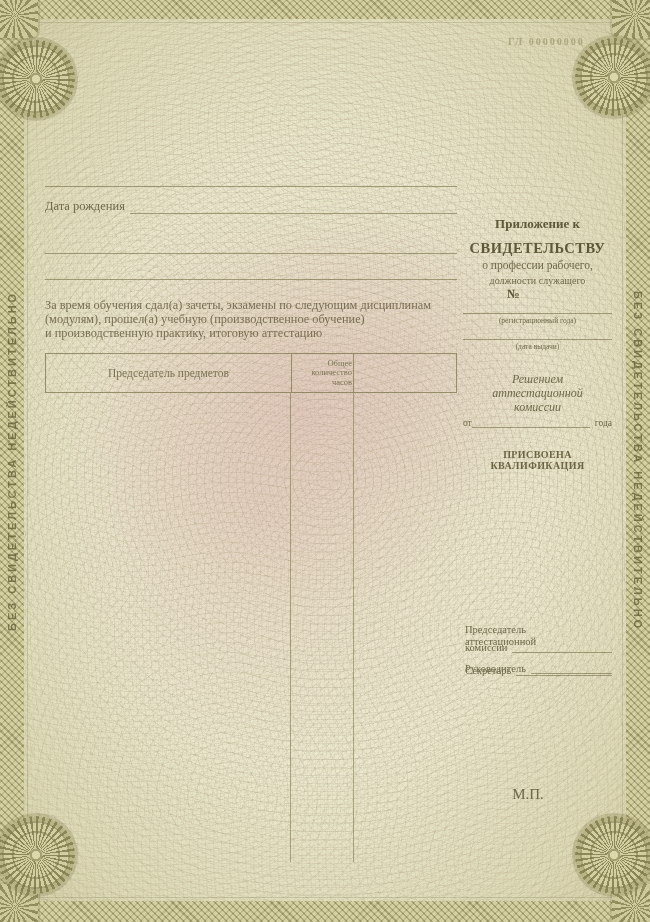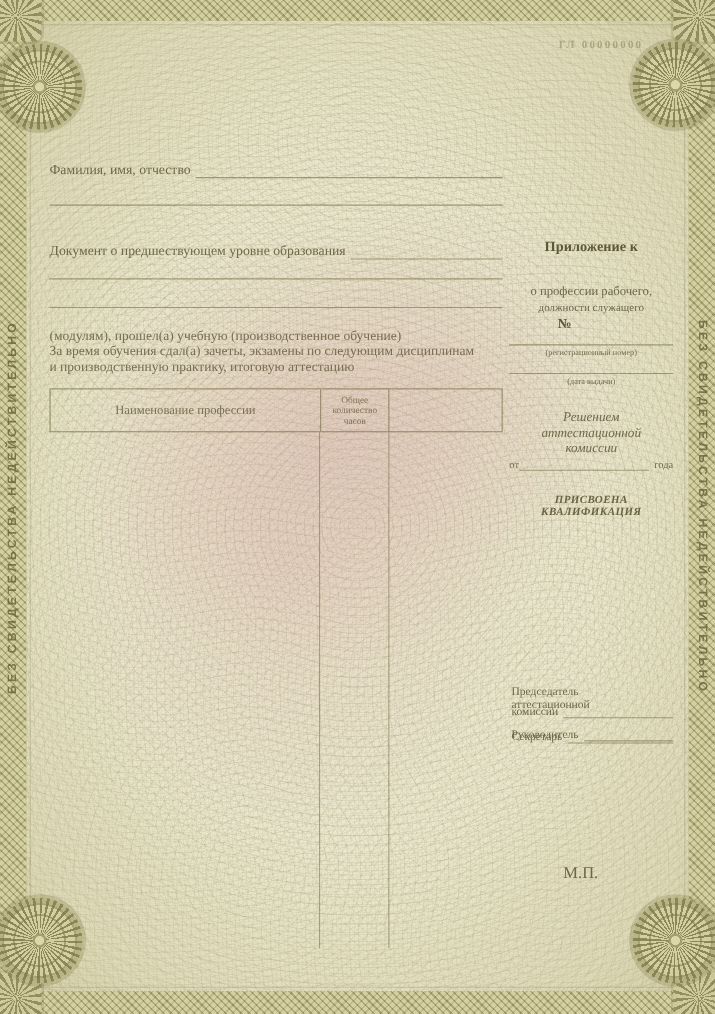--- a/index.html
+++ b/index.html
@@ -68,36 +68,36 @@
   
   .olv{color:#6f6849;}
   .field-row{position:absolute;display:flex;align-items:flex-end;font-size:12.5px;}
   .field-row .lbl{white-space:nowrap;padding-right:5px;}
   .fill-line{flex:1;border-bottom:1px solid rgba(122,115,75,0.65);height:14px;}
   .hline{position:absolute;border-bottom:1px solid rgba(122,115,75,0.65);height:0;}
   .para{position:absolute;left:45px;top:298px;width:412px;font-size:12.3px;line-height:14px;color:#776d52;}
   
   .tbl-head{position:absolute;left:45px;top:353px;width:412px;height:40px;display:flex;box-sizing:border-box;
     border:1px solid rgba(118,111,70,0.7);}
-  .tbl-cell{display:flex;align-items:center;justify-content:center;text-align:center;color:#7a7354;box-sizing:border-box;}
+  .tbl-cell{display:flex;align-items:center;justify-content:center;text-align:right;color:#7a7354;box-sizing:border-box;}
   .tbl-c1{width:245px;font-size:11.5px;}
   .tbl-c2{width:63px;font-size:8.5px;line-height:9.5px;border-left:1px solid rgba(118,111,70,0.7);border-right:1px solid rgba(118,111,70,0.7);padding:1px;}
   .tbl-c3{flex:1;font-size:10.5px;line-height:12px;}
   .vline{position:absolute;top:393px;height:469px;width:0;border-left:1px solid rgba(118,111,70,0.55);}
   
   .rp{position:absolute;left:463px;width:149px;text-align:center;}
   .rp-t1{top:216px;font-size:13px;font-weight:bold;color:#5d5837;}
   .rp-t2{top:240px;font-size:14.5px;font-weight:bold;letter-spacing:0.5px;color:#5d5837;}
   .rp-s1{top:259px;font-size:11.5px;color:#6e684a;}
   .rp-s2{top:275px;font-size:10px;color:#6e684a;}
   .rp-num{top:287px;text-align:left;padding-left:44px;box-sizing:border-box;font-size:12.5px;font-weight:bold;color:#5d5837;}
   .rp-cap{font-size:7.5px;color:#6e684a;}
   .rp-dec{font-style:italic;font-size:12px;color:#6e684a;}
   .rp-date{position:absolute;left:463px;top:416px;width:149px;display:flex;align-items:flex-end;font-size:9.5px;color:#6e684a;}
-  .rp-qual{top:449px;font-size:10px;font-weight:bold;letter-spacing:0.4px;color:#6b6443;font-style:italic;}
+  .rp-qual{top:449px;font-size:10px;font-weight:bold;letter-spacing:0.4px;color:#6b6443;}
   .sig-label{font-size:10.5px;line-height:12px;color:#6e684a;text-align:left;}
   .mp{position:absolute;left:463px;top:786px;width:130px;text-align:center;font-size:15px;color:#6e684a;}
 </style>
 </head>
 <body>
 
 <div class="page">
 
   <div class="layer gu3"></div>
   <div class="layer gu1"></div>
@@ -119,51 +119,48 @@
   <div class="rosette" style="left:-3px;top:40px;"></div>
   <div class="rosette" style="right:-3px;top:38px;"></div>
   <div class="rosette" style="left:-3px;bottom:28px;"></div>
   <div class="rosette" style="right:-3px;bottom:28px;"></div>
 
   <div class="side-text side-left">БЕЗ СВИДЕТЕЛЬСТВА НЕДЕЙСТВИТЕЛЬНО</div>
   <div class="side-text side-right">БЕЗ СВИДЕТЕЛЬСТВА НЕДЕЙСТВИТЕЛЬНО</div>
 
   <div class="serial">ГЛ 00000000</div>
 
-  <div class="field-row olv" style="left:45px;top:147px;width:412px;">
-    <span class="lbl">Фамилия, имя, отчество</span>
-    <span class="fill-line"></span>
-  </div>
   <div class="hline" style="left:45px;top:186px;width:412px;"></div>
-  <div class="field-row olv" style="left:45px;top:221px;width:412px;">
-    <span class="lbl">Документ о предшествующем уровне образования</span>
+  <div class="field-row olv" style="left:45px;top:199px;width:412px;">
+    <span class="lbl">Дата рождения</span>
     <span class="fill-line"></span>
   </div>
   <div class="hline" style="left:45px;top:253px;width:412px;"></div>
   <div class="hline" style="left:45px;top:279px;width:412px;"></div>
 
   <div class="para">
+    <div>За время обучения сдал(а) зачеты, экзамены по следующим дисциплинам</div>
     <div>(модулям), прошел(а) учебную (производственное обучение)</div>
-    <div>За время обучения сдал(а) зачеты, экзамены по следующим дисциплинам</div>
     <div>и производственную практику, итоговую аттестацию</div>
   </div>
 
   <div class="tbl-head">
-    <div class="tbl-cell tbl-c1">Наименование профессии</div>
+    <div class="tbl-cell tbl-c1">Председатель предметов</div>
     <div class="tbl-cell tbl-c2">Общее количество часов</div>
   </div>
   <div class="vline" style="left:290px;"></div>
   <div class="vline" style="left:353px;"></div>
 
   <div class="rp rp-t1">Приложение к</div>
+  <div class="rp rp-t2">СВИДЕТЕЛЬСТВУ</div>
   <div class="rp rp-s1">о профессии рабочего,</div>
   <div class="rp rp-s2">должности служащего</div>
   <div class="rp rp-num">№</div>
   <div class="hline" style="left:463px;top:313px;width:149px;"></div>
-  <div class="rp rp-cap" style="top:316px;">(регистрационный номер)</div>
+  <div class="rp rp-cap" style="top:316px;">(регистрационный года)</div>
   <div class="hline" style="left:463px;top:339px;width:149px;"></div>
   <div class="rp rp-cap" style="top:342px;">(дата выдачи)</div>
 
   <div class="rp rp-dec" style="top:372px;font-style:italic;">Решением</div>
   <div class="rp rp-dec" style="top:386px;">аттестационной</div>
   <div class="rp rp-dec" style="top:400px;">комиссии</div>
 
   <div class="rp-date">
     <span class="lbl">от</span>
     <span class="fill-line" style="height:11px;"></span>

